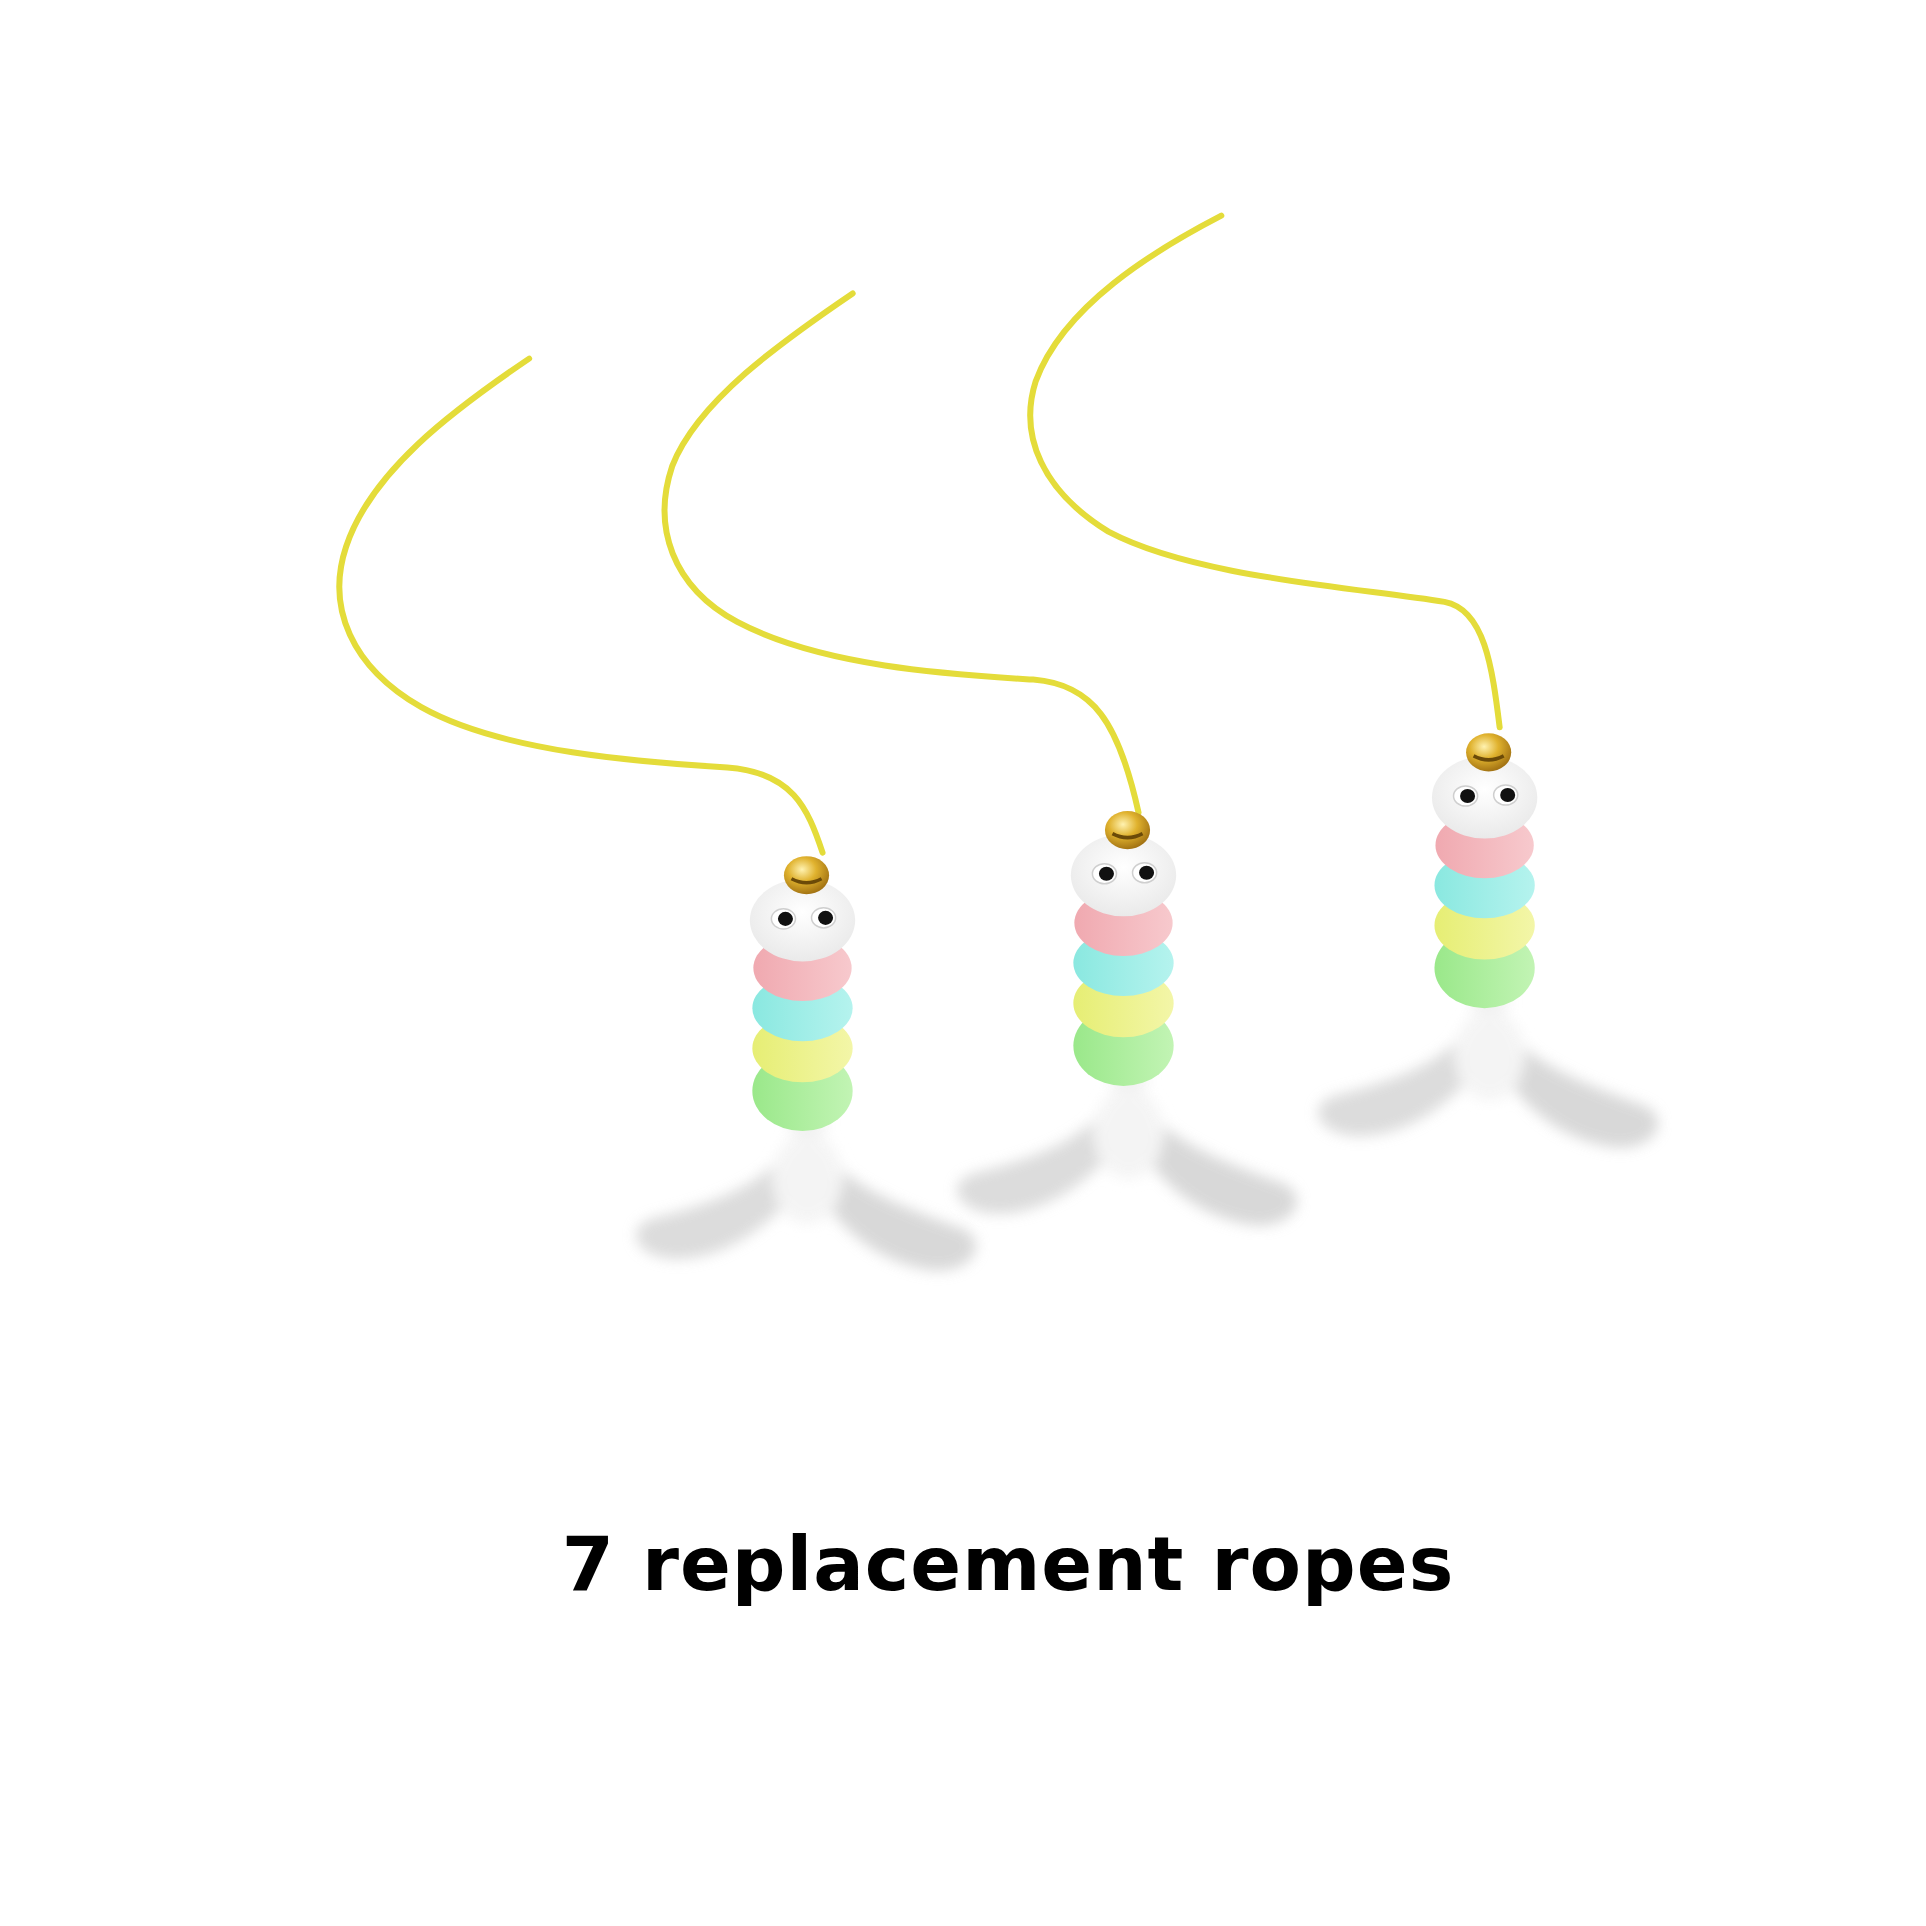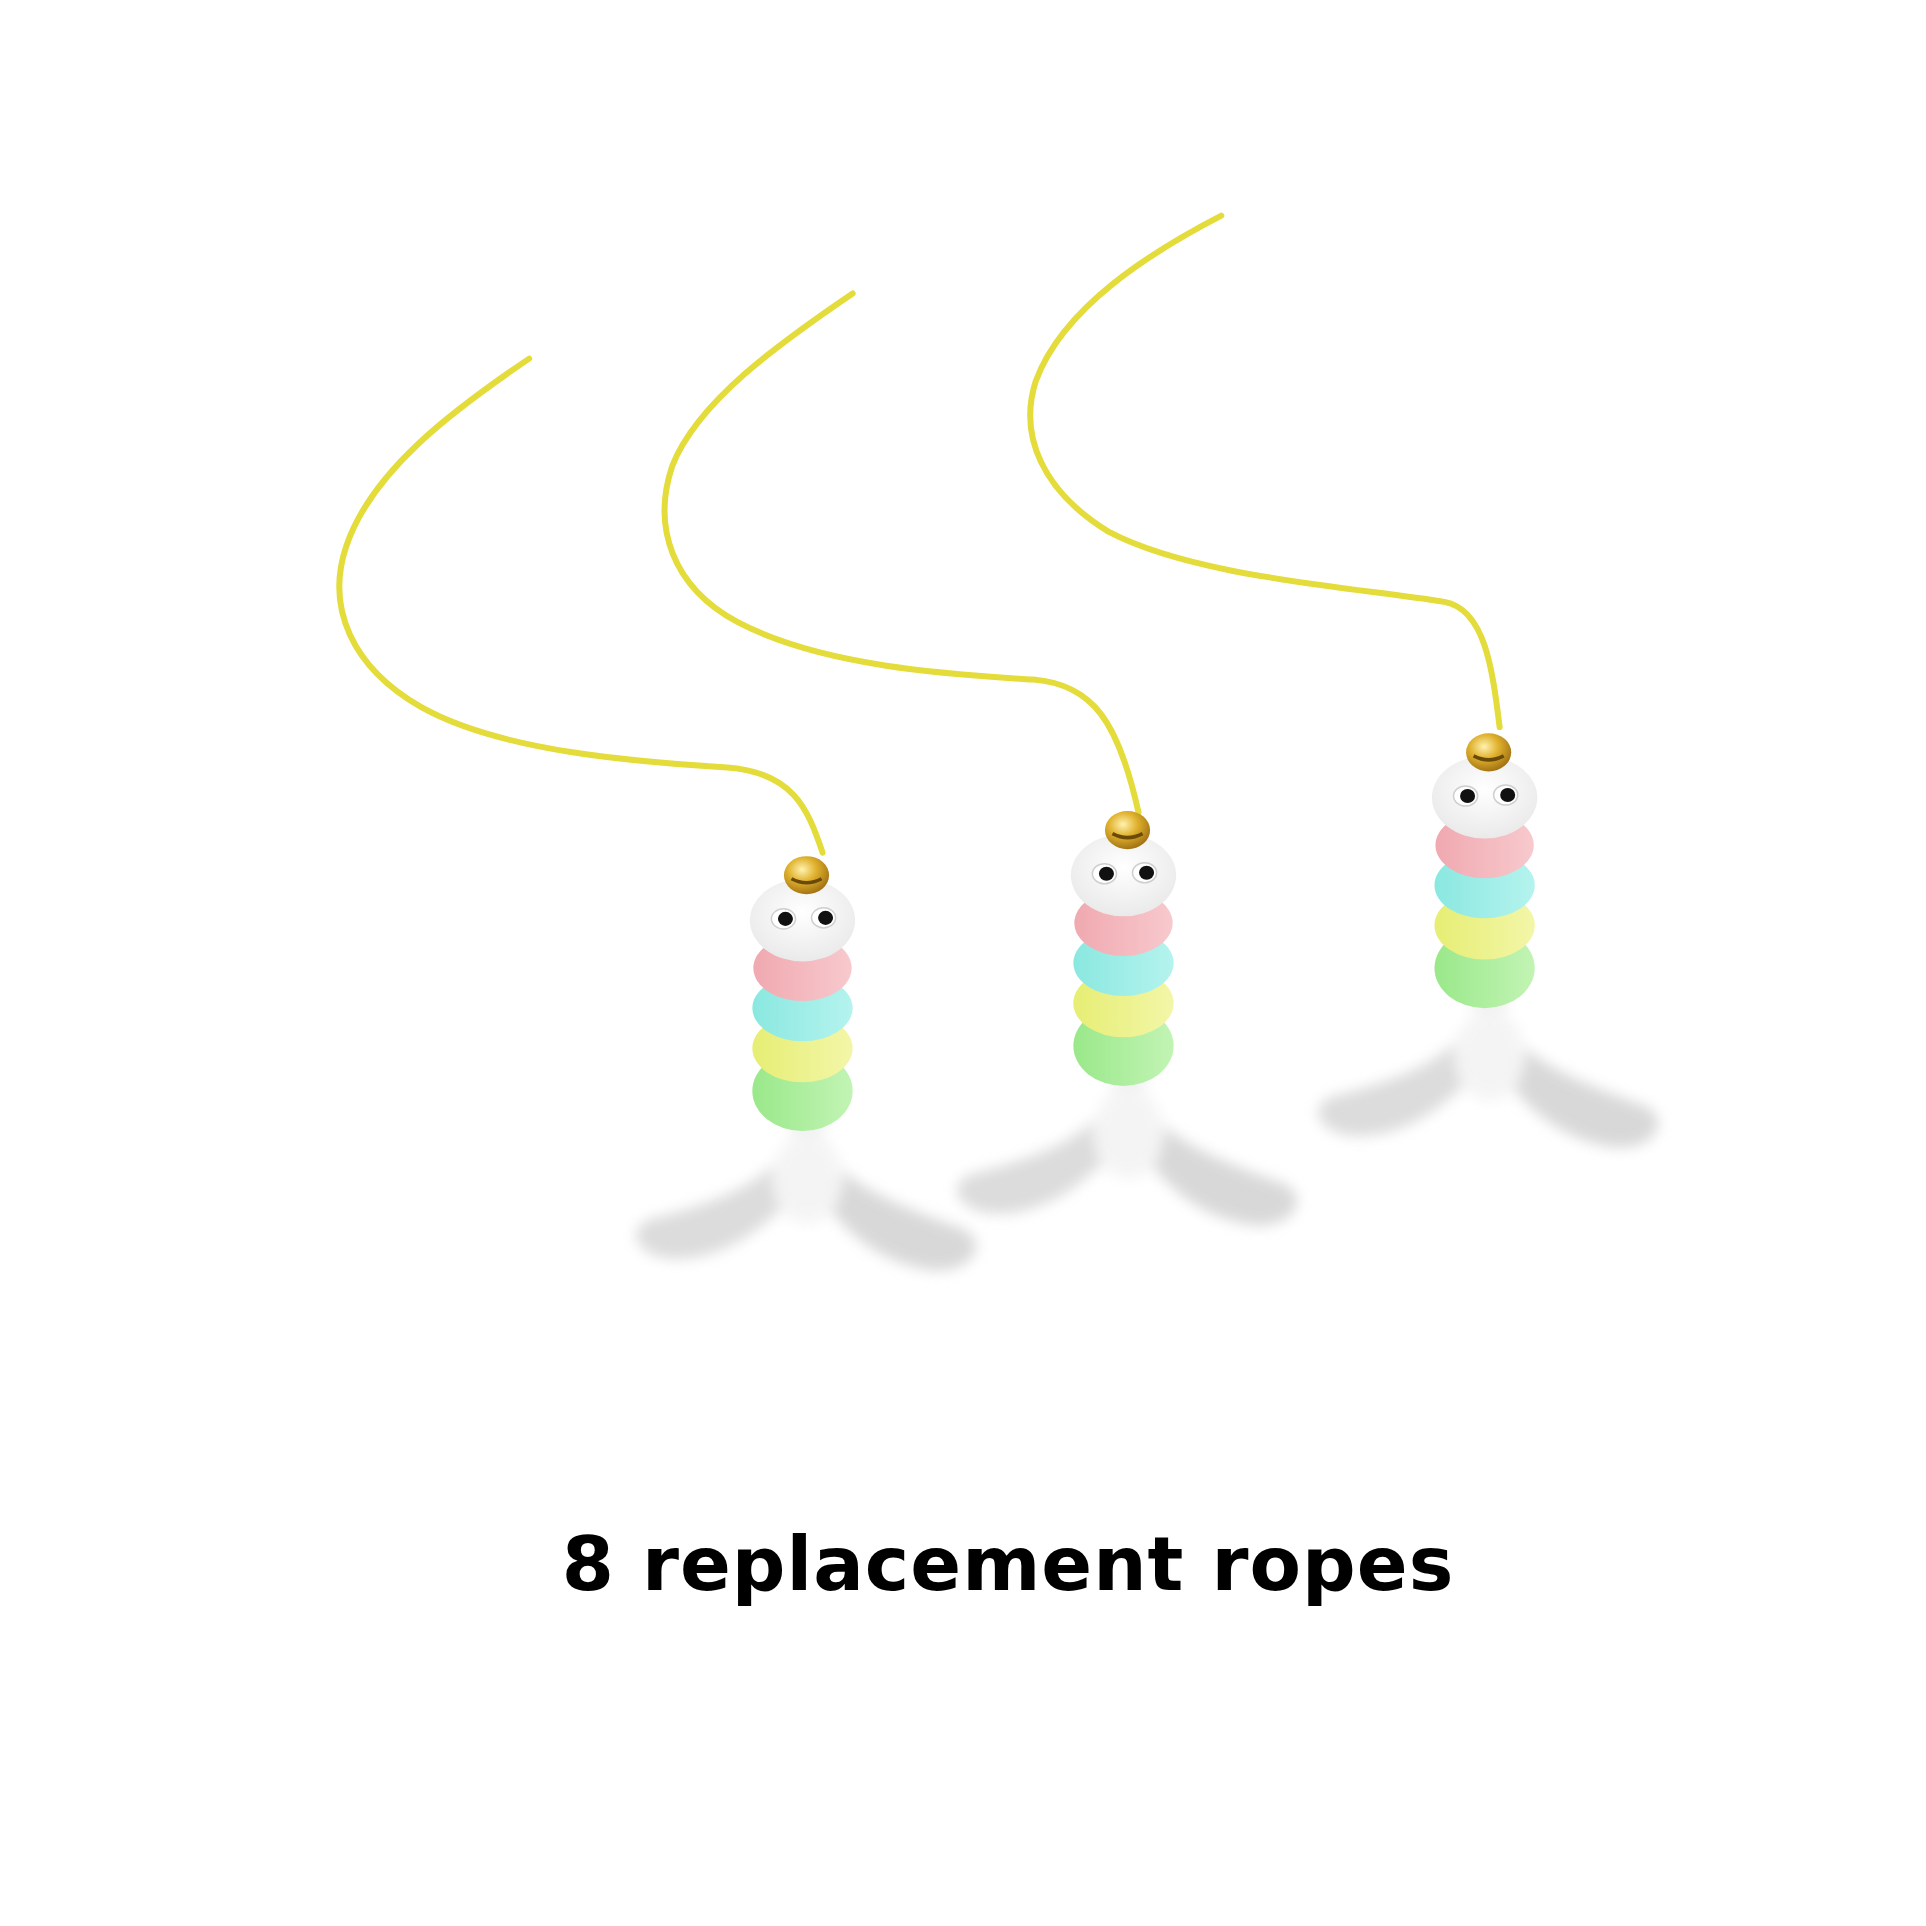--- a/index.html
+++ b/index.html
@@ -89,14 +89,14 @@
 
   <path d="M1700 585 C 1560 680, 1390 800, 1340 930 C 1300 1050, 1340 1170, 1470 1240 C 1640 1330, 1900 1345, 2060 1355 C 2180 1365, 2230 1440, 2270 1620" fill="none" stroke="#e4dc3a" stroke-width="12" stroke-linecap="round"></path>
 
   <path d="M2435 430 C 2300 500, 2120 610, 2065 760 C 2030 870, 2080 980, 2210 1060 C 2380 1150, 2690 1170, 2880 1200 C 2960 1215, 2975 1330, 2990 1450" fill="none" stroke="#e4dc3a" stroke-width="12" stroke-linecap="round"></path>
 
   <use href="#worm" transform="translate(1600,1790)"></use>
   <use href="#worm" transform="translate(2240,1700)"></use>
   <use href="#worm" transform="translate(2960,1545)"></use>
 </svg>
 
-<div class="caption">8 replacement ropes</div>
+<div class="caption">7 replacement ropes</div>
 
 
 </body></html>

